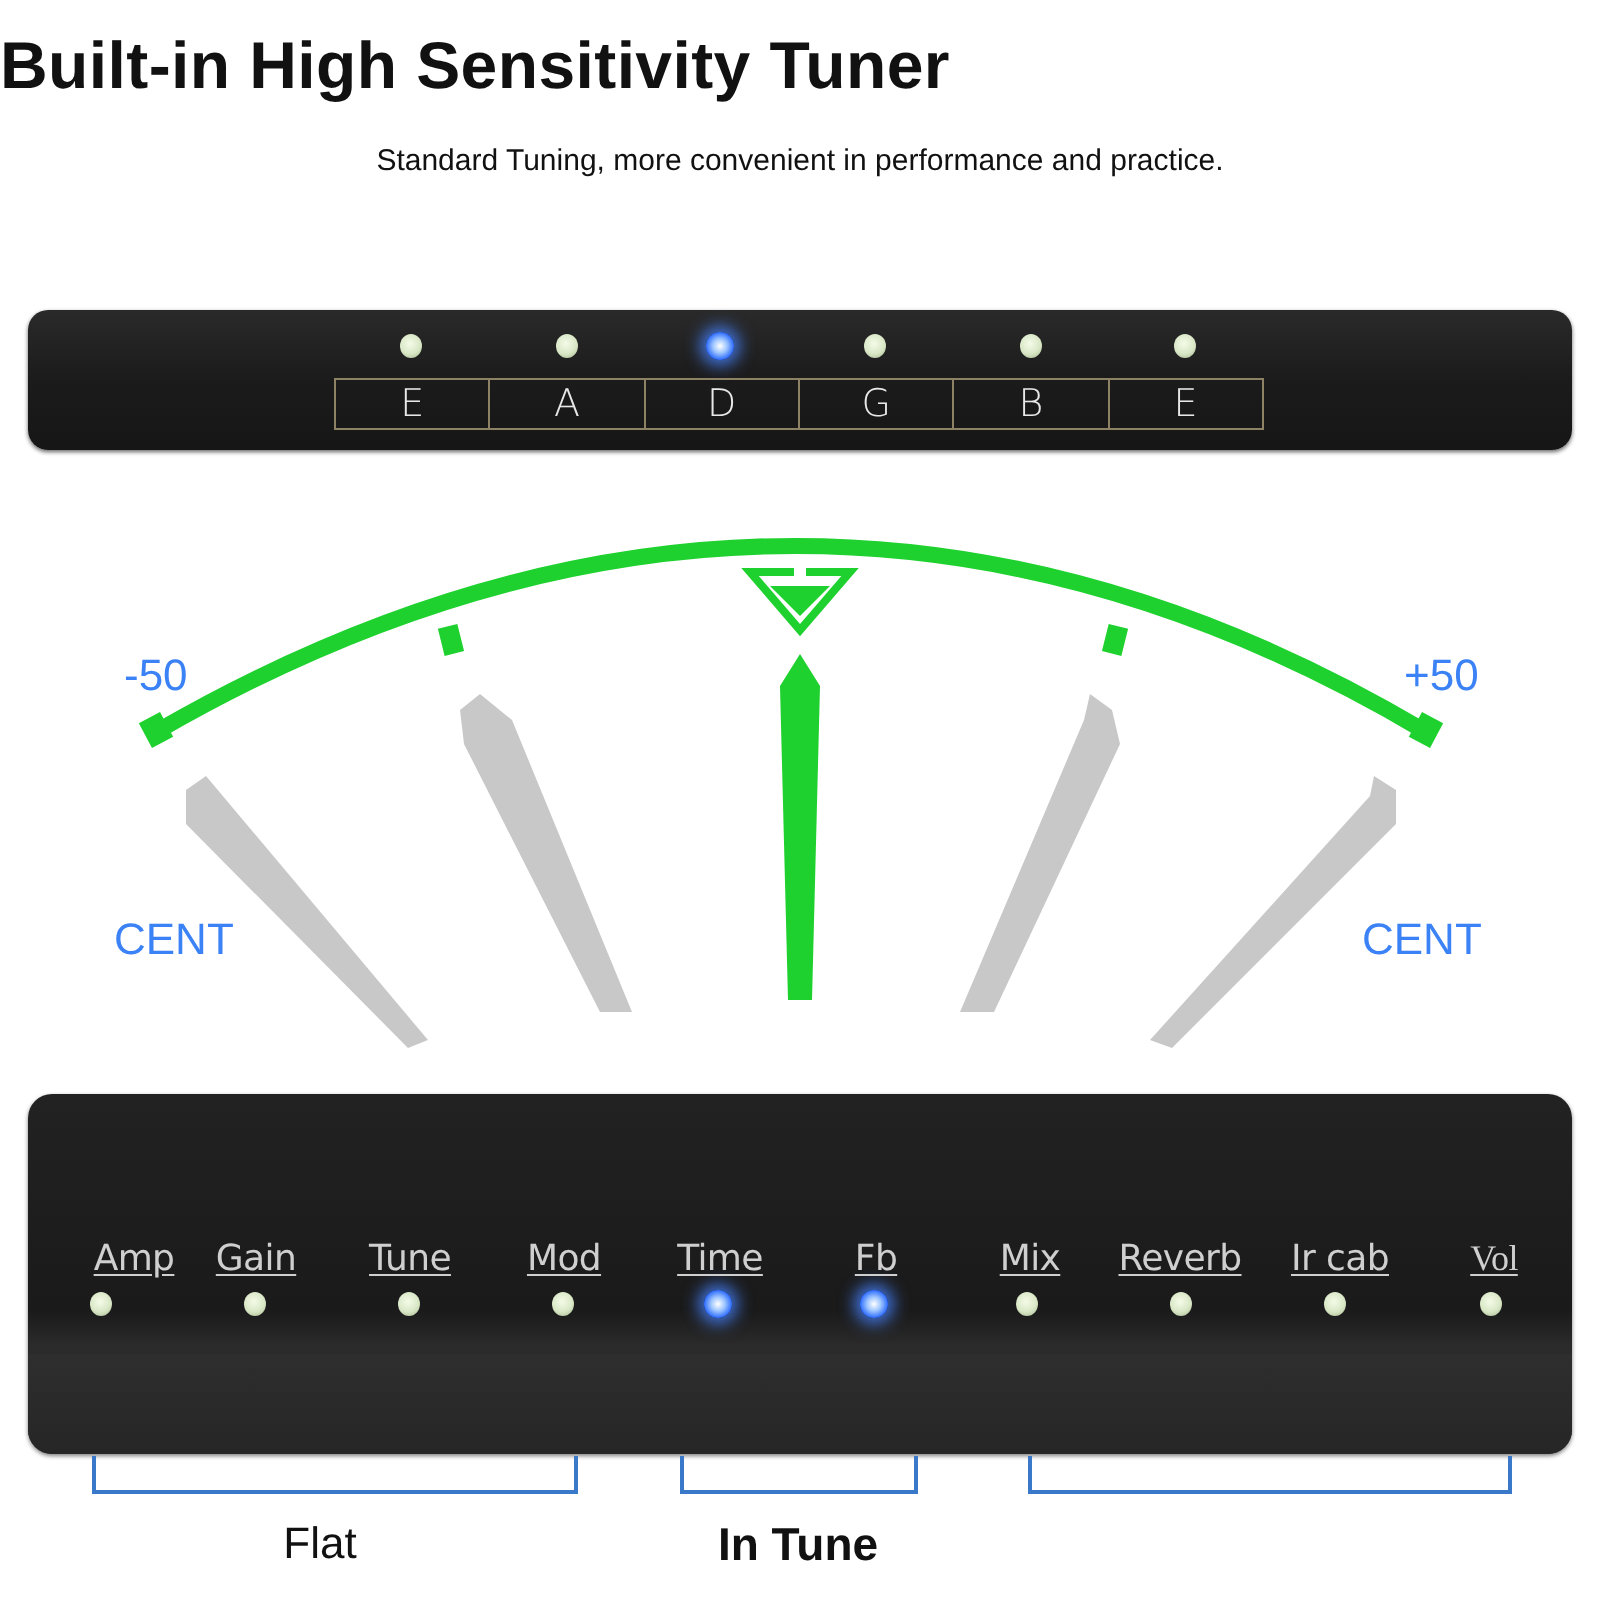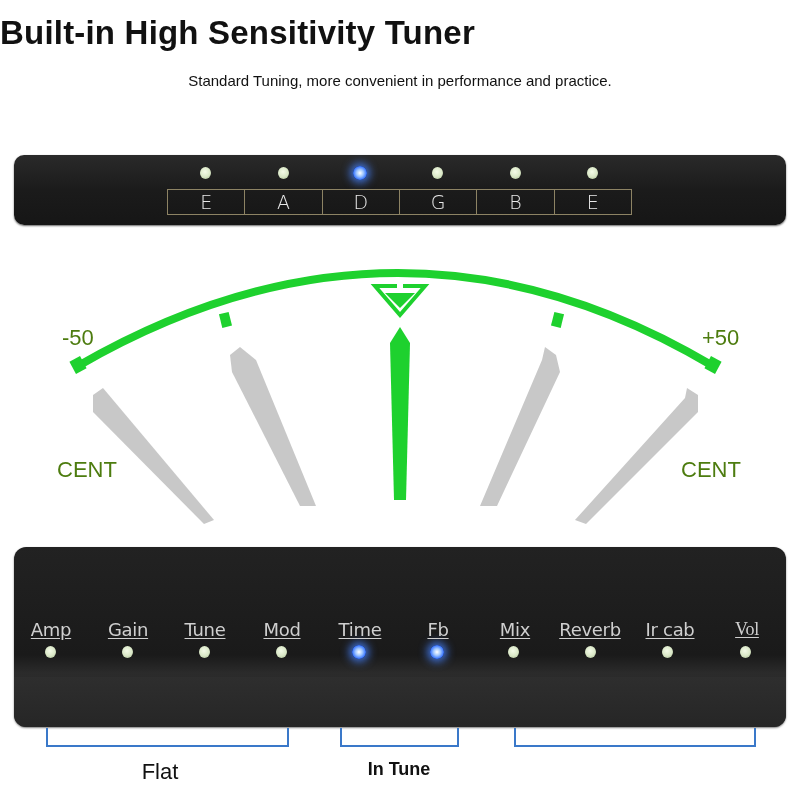--- a/index.html
+++ b/index.html
@@ -11,30 +11,30 @@
            box-shadow:0 1px 2px rgba(0,0,0,.6); }
   .led { position:absolute; width:11px; height:12px; border-radius:50%;
          background:radial-gradient(circle at 45% 40%,#f4fbe8 0%,#d9e7c6 55%,#9fb38a 100%); }
   .led.on { background:radial-gradient(circle,#ffffff 0%,#9fc6ff 35%,#2e6cff 70%,rgba(40,90,255,0) 100%);
             width:14px; height:14px; box-shadow:0 0 8px 3px rgba(70,130,255,.85); }
   .notes { position:absolute; left:167px; top:189px; width:465px; height:26px; display:flex;
            border:1px solid #8d8364; box-sizing:border-box; }
   .note { flex:1; border-right:1px solid #8d8364; color:#e8e8e8; font-size:19px; text-align:center; line-height:24px; font-family:"DejaVu Sans", sans-serif; font-weight:300; }
   .note:last-child { border-right:none; }
   .gauge { position:absolute; left:0; top:260px; width:800px; height:280px; }
-  .glabel { position:absolute; color:#4d7c0f; font-size:22px; }
+  .glabel { position:absolute; color:#3b82f6; font-size:22px; }
   .panel { position:absolute; left:14px; top:547px; width:772px; height:180px; border-radius:12px;
            background:linear-gradient(180deg,#222 0%,#1a1a1a 60%,#2b2b2b 70%,#242424 100%);
            box-shadow:0 1px 2px rgba(0,0,0,.5); }
   .panel-band { position:absolute; left:0; right:0; top:130px; bottom:0; border-radius:0 0 12px 12px;
                 background:linear-gradient(180deg,#2e2e2e,#262626); }
   .knob { position:absolute; top:619px; text-align:center; color:#cfcfcf; font-size:18px; text-decoration:underline; text-underline-offset:2px; font-family:"DejaVu Sans", sans-serif; transform:translateX(-50%); white-space:nowrap; letter-spacing:-0.3px;}
   .bracket { position:absolute; top:728px; height:19px; border:2px solid #3a78c9; border-top:none; box-sizing:border-box; }
   .blabel { position:absolute; top:759px; font-size:22px; text-align:center; transform:translateX(-50%); }
-  .blabel.strong { font-weight:bold; font-size:18px; }
+  .blabel.strong { font-weight:bold; font-size:23px; }
 </style>
 </head>
 <body>
 
 <div class="title">Built-in High Sensitivity Tuner</div>
 <div class="subtitle">Standard Tuning, more convenient in performance and practice.</div>
 
 <div class="strip">
   <span class="led" style="left:186px;top:12px;"></span>
   <span class="led" style="left:264px;top:12px;"></span>
@@ -86,21 +86,21 @@
   <span class="led" style="left:108px;top:99px;"></span>
   <span class="led" style="left:185px;top:99px;"></span>
   <span class="led" style="left:262px;top:99px;"></span>
   <span class="led on" style="left:338px;top:98px;"></span>
   <span class="led on" style="left:416px;top:98px;"></span>
   <span class="led" style="left:494px;top:99px;"></span>
   <span class="led" style="left:571px;top:99px;"></span>
   <span class="led" style="left:648px;top:99px;"></span>
   <span class="led" style="left:726px;top:99px;"></span>
 </div>
-<div class="knob" style="left:51px;text-align:center;">Amp</div>
+<div class="knob" style="left:67px;text-align:center;">Amp</div>
 <div class="knob" style="left:128px;">Gain</div>
 <div class="knob" style="left:205px;">Tune</div>
 <div class="knob" style="left:282px;">Mod</div>
 <div class="knob" style="left:360px;">Time</div>
 <div class="knob" style="left:438px;">Fb</div>
 <div class="knob" style="left:515px;">Mix</div>
 <div class="knob" style="left:590px;">Reverb</div>
 <div class="knob" style="left:670px;">Ir cab</div>
 <div class="knob" style="left:747px;font-family:Liberation Serif, serif;">Vol</div>
 

